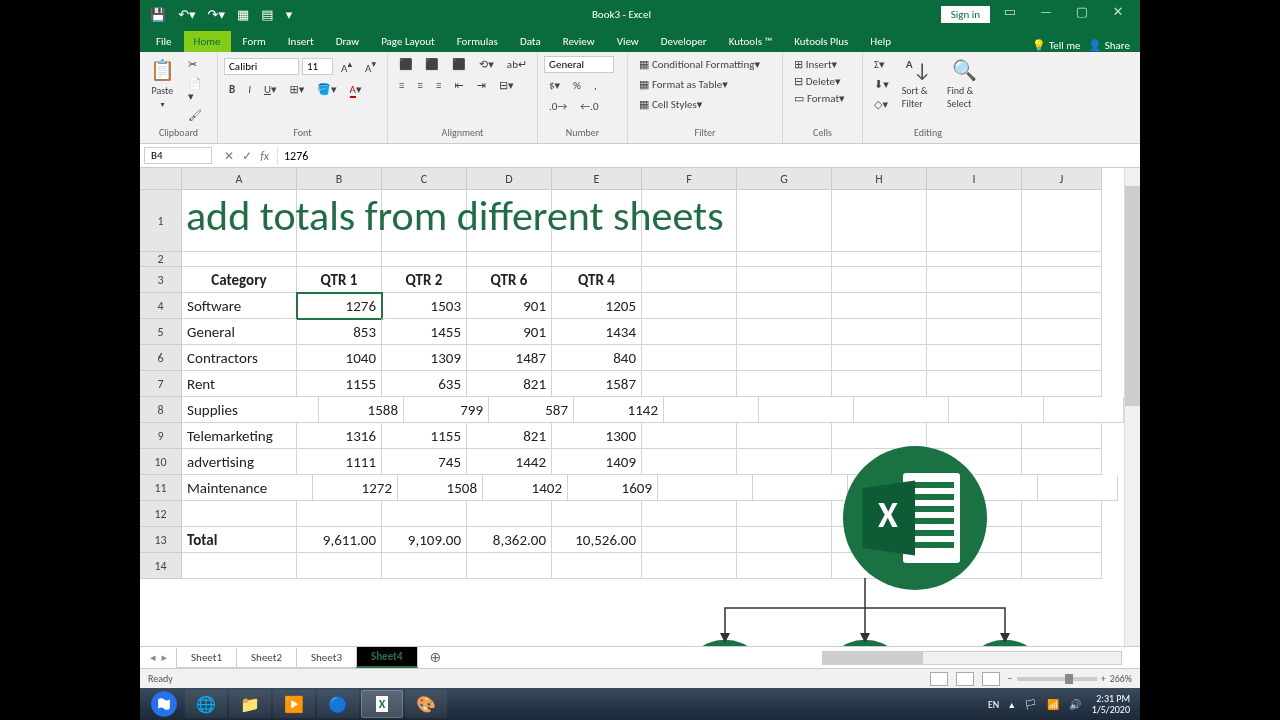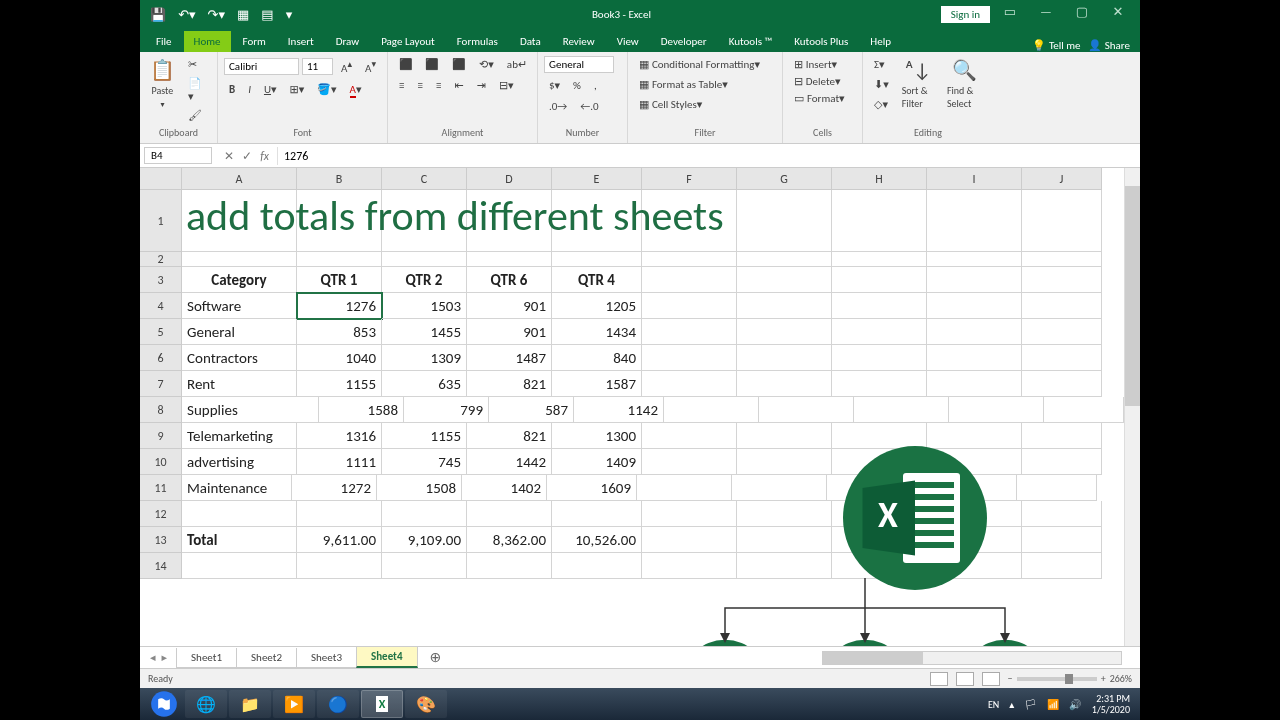--- a/index.html
+++ b/index.html
@@ -47,21 +47,21 @@
 .cell{width:100px;border-right:1px solid #d4d4d4;border-bottom:1px solid #d4d4d4;padding:2px 5px;font-size:15px;color:#222;display:flex;align-items:center;overflow:visible;white-space:nowrap}
 .cell.num{justify-content:flex-end}
 .cell.hdr{font-weight:bold;justify-content:center}
 .cell.cathdr{font-weight:bold;justify-content:center}
 .cell.total{font-weight:bold}
 .cell.sel{outline:2px solid #217346;outline-offset:-1px;background:#fff}
 .overlay-title{position:absolute;left:46px;top:22px;font-size:42px;font-weight:500;color:#1f6e43;pointer-events:none;font-family:Calibri}
 .sheetbar{height:22px;background:#fff;border-top:1px solid #ccc;display:flex;align-items:center;font-size:11px}
 .sheetnav{display:flex;gap:6px;padding:0 10px;color:#888}
 .sheettab{padding:3px 14px;border:1px solid #ccc;border-top:none;background:#fff;color:#444;cursor:pointer;margin-left:-1px}
-.sheettab.active{background:#fef9c3;font-weight:bold;color:#217346;border-bottom:2px solid #217346}
+.sheettab.active{background:#000000;font-weight:bold;color:#217346;border-bottom:2px solid #217346}
 .addsheet{margin-left:8px;color:#666;font-size:14px;cursor:pointer;padding:0 4px}
 .hscroll{margin-left:auto;width:300px;height:14px;background:#f0f0f0;border:1px solid #ccc;position:relative;margin-right:18px}
 .hscroll .thumb{position:absolute;left:0;width:100px;height:100%;background:#cdcdcd}
 .status{height:20px;background:#f1f1f1;border-top:1px solid #ccc;display:flex;align-items:center;font-size:10px;color:#555;padding:0 8px}
 .status .right{margin-left:auto;display:flex;align-items:center;gap:8px}
 .viewbtn{width:18px;height:14px;border:1px solid #aaa;background:#fff}
 .zoom{display:flex;align-items:center;gap:4px}
 .zoomslider{width:80px;height:4px;background:#ccc;position:relative}
 .zoomslider .t{position:absolute;left:60%;top:-3px;width:8px;height:10px;background:#888}
 .taskbar{position:absolute;left:140px;bottom:0;width:1000px;height:32px;background:linear-gradient(#3a4b5d,#1a2838);display:flex;align-items:center;padding-left:4px}
@@ -386,21 +386,21 @@
           <div class="cell num" style="width:85px">745</div>
           <div class="cell num" style="width:85px">1442</div>
           <div class="cell num" style="width:90px">1409</div>
           <div class="cell" style="width:95px"></div>
           <div class="cell" style="width:95px"></div>
           <div class="cell" style="width:95px"></div>
           <div class="cell" style="width:95px"></div>
           <div class="cell" style="width:80px"></div>
         </div>
       <div class="crow">
-          <div class="cell" style="width:110px">Maintenance</div>
+          <div class="cell" style="width:131px">Maintenance</div>
           <div class="cell num" style="width:85px">1272</div>
           <div class="cell num" style="width:85px">1508</div>
           <div class="cell num" style="width:85px">1402</div>
           <div class="cell num" style="width:90px">1609</div>
           <div class="cell" style="width:95px"></div>
           <div class="cell" style="width:95px"></div>
           <div class="cell" style="width:95px"></div>
           <div class="cell" style="width:95px"></div>
           <div class="cell" style="width:80px"></div>
         </div>

